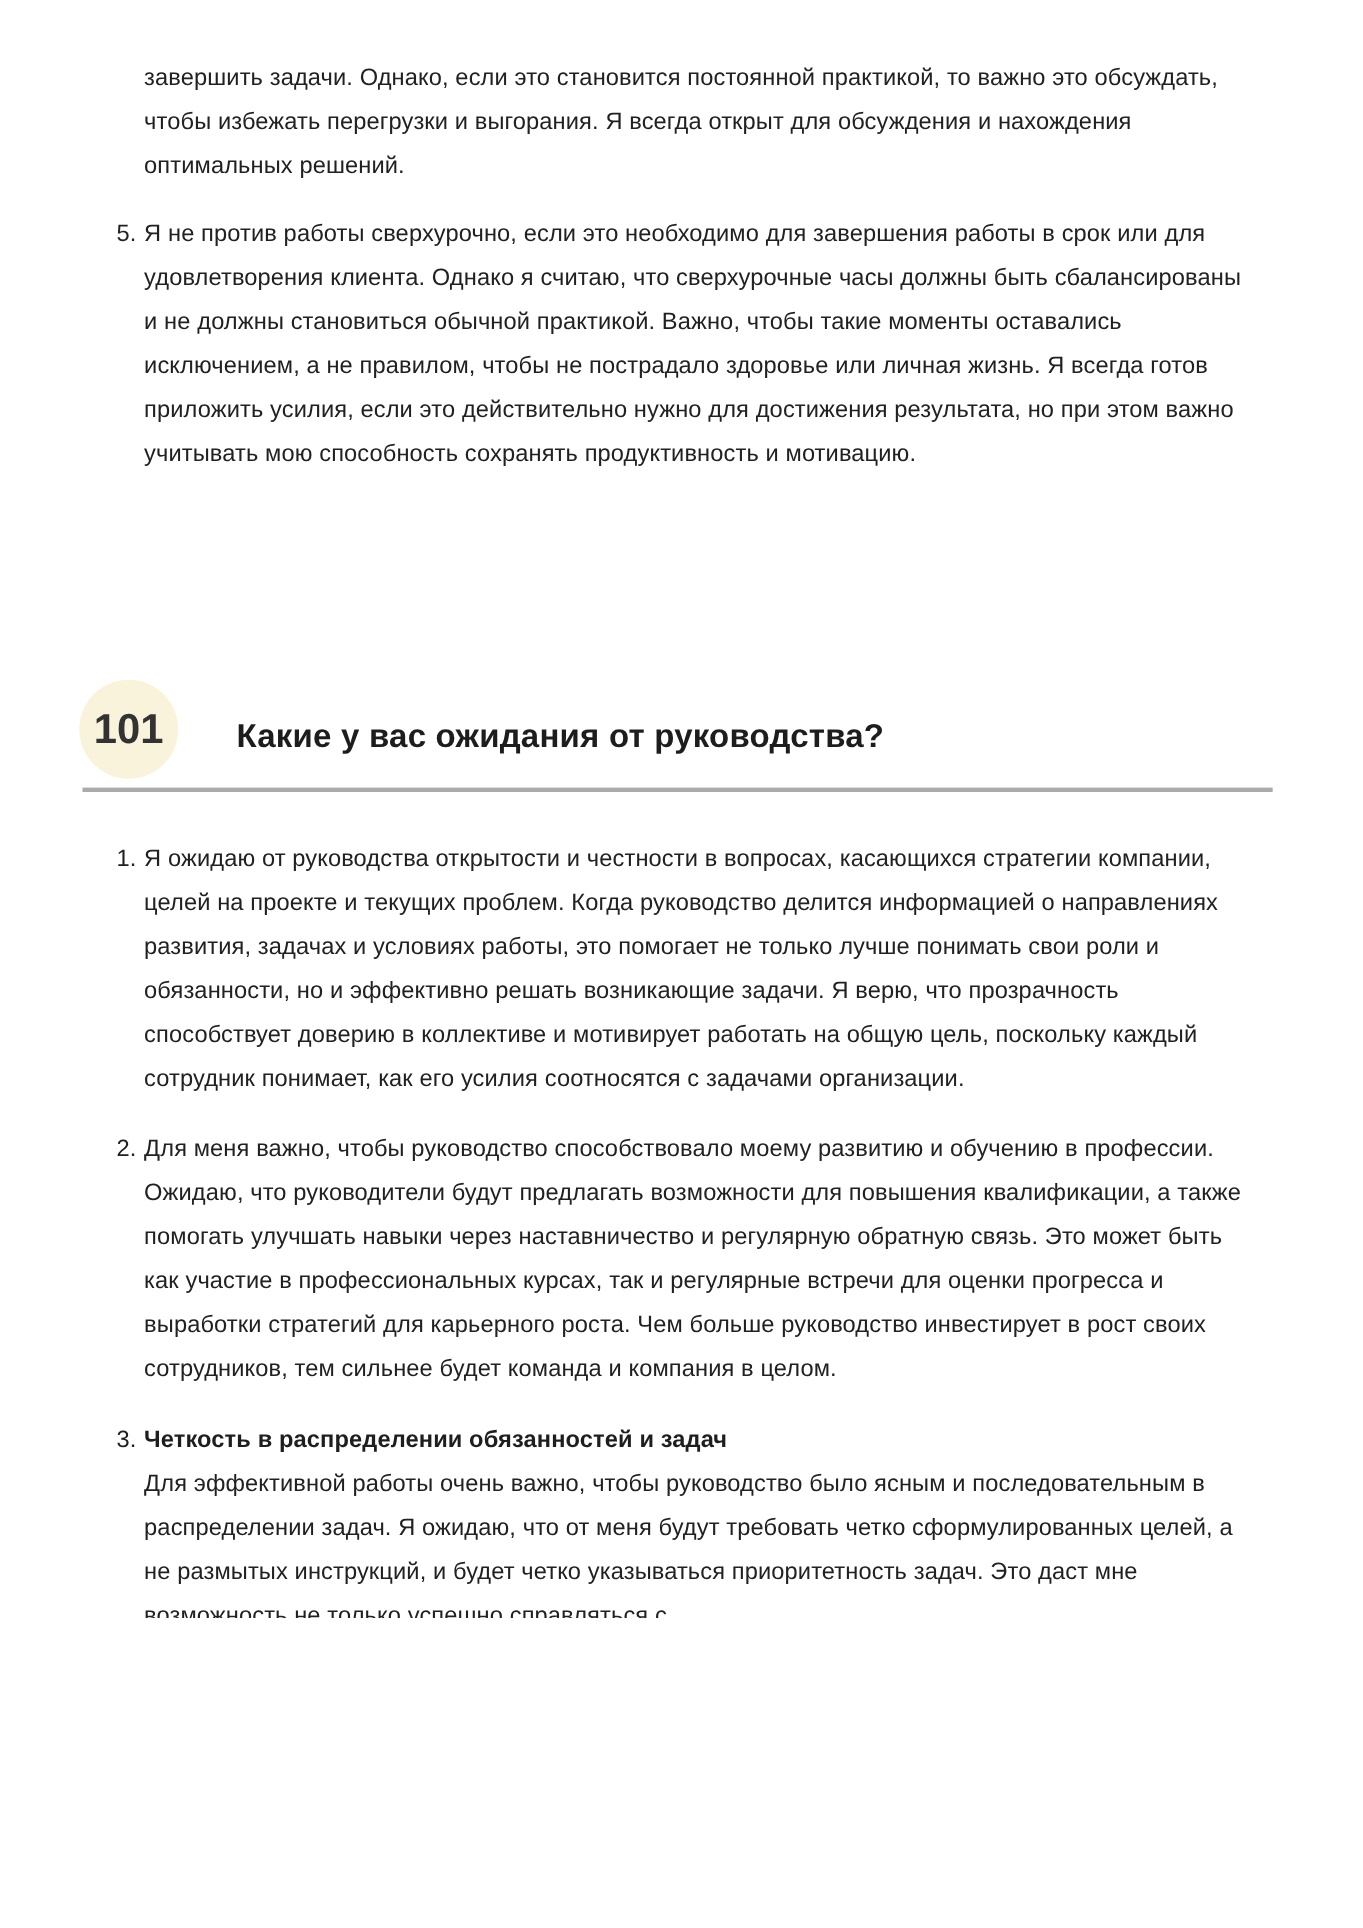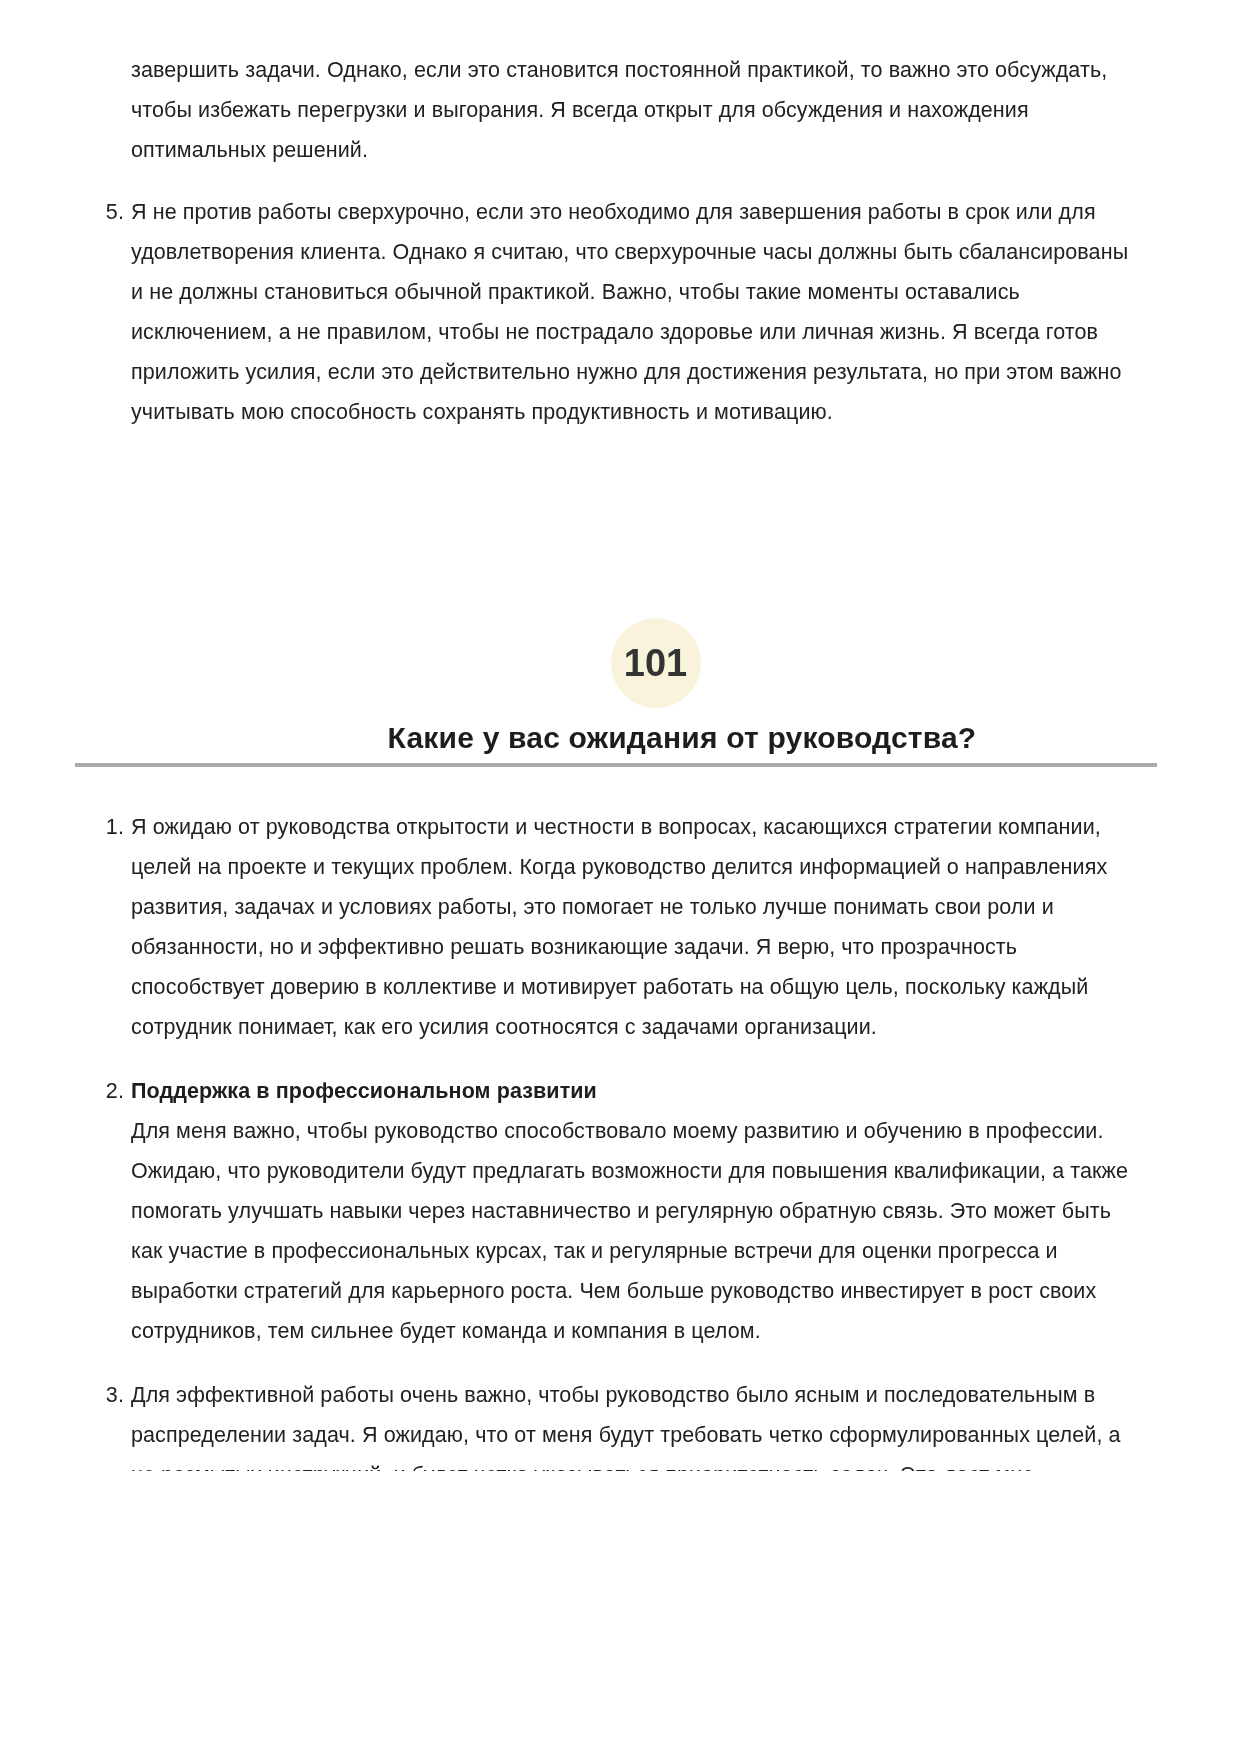--- a/index.html
+++ b/index.html
@@ -40,21 +40,20 @@
     position: absolute;
     right: 100%;
     margin-right: 7px;
     top: 0;
     white-space: nowrap;
   }
   .section-header {
     display: flex;
     align-items: center;
     margin: 186px 0 0 72px;
-    flex-direction: column;
   }
   .badge {
     width: 90px;
     height: 90px;
     border-radius: 50%;
     background: #faf3dc;
     display: flex;
     align-items: center;
     justify-content: center;
     font-size: 38px;
@@ -113,24 +112,24 @@
 
   <div class="text-col answers">
 
     <div class="oitem answer-item first">
       <span class="marker">1.</span>
       <span class="item-text">Я ожидаю от руководства открытости и честности в вопросах, касающихся стратегии компании, целей на проекте и текущих проблем. Когда руководство делится информацией о направлениях развития, задачах и условиях работы, это помогает не только лучше понимать свои роли и обязанности, но и эффективно решать возникающие задачи. Я верю, что прозрачность способствует доверию в коллективе и мотивирует работать на общую цель, поскольку каждый сотрудник понимает, как его усилия соотносятся с задачами организации.</span>
     </div>
 
     <div class="oitem answer-item">
       <span class="marker">2.</span>
-      <span class="item-heading">Поддержка в профессиональном развитии</span>
       <span class="item-text">Для меня важно, чтобы руководство способствовало моему развитию и обучению в профессии. Ожидаю, что руководители будут предлагать возможности для повышения квалификации, а также помогать улучшать навыки через наставничество и регулярную обратную связь. Это может быть как участие в профессиональных курсах, так и регулярные встречи для оценки прогресса и выработки стратегий для карьерного роста. Чем больше руководство инвестирует в рост своих сотрудников, тем сильнее будет команда и компания в целом.</span>
     </div>
 
     <div class="oitem answer-item">
       <span class="marker">3.</span>
+      <span class="item-heading">Четкость в распределении обязанностей и задач</span>
       <span class="item-text">Для эффективной работы очень важно, чтобы руководство было ясным и последовательным в распределении задач. Я ожидаю, что от меня будут требовать четко сформулированных целей, а не размытых инструкций, и будет четко указываться приоритетность задач. Это даст мне возможность не только успешно справляться с</span>
     </div>
 
   </div>
 
 </div>
 
 </body></html>

